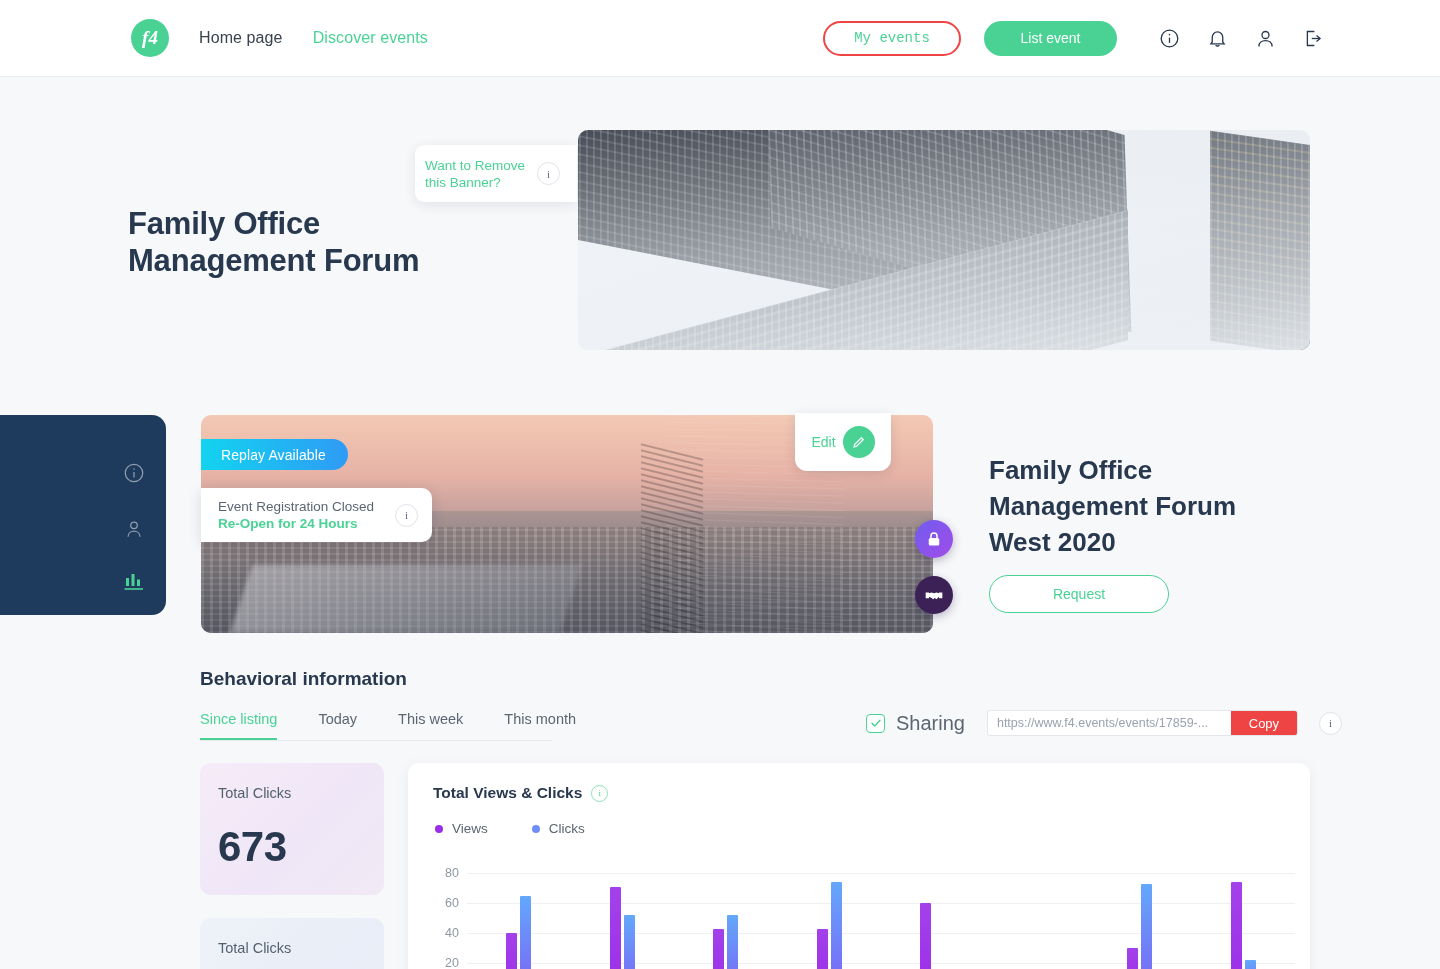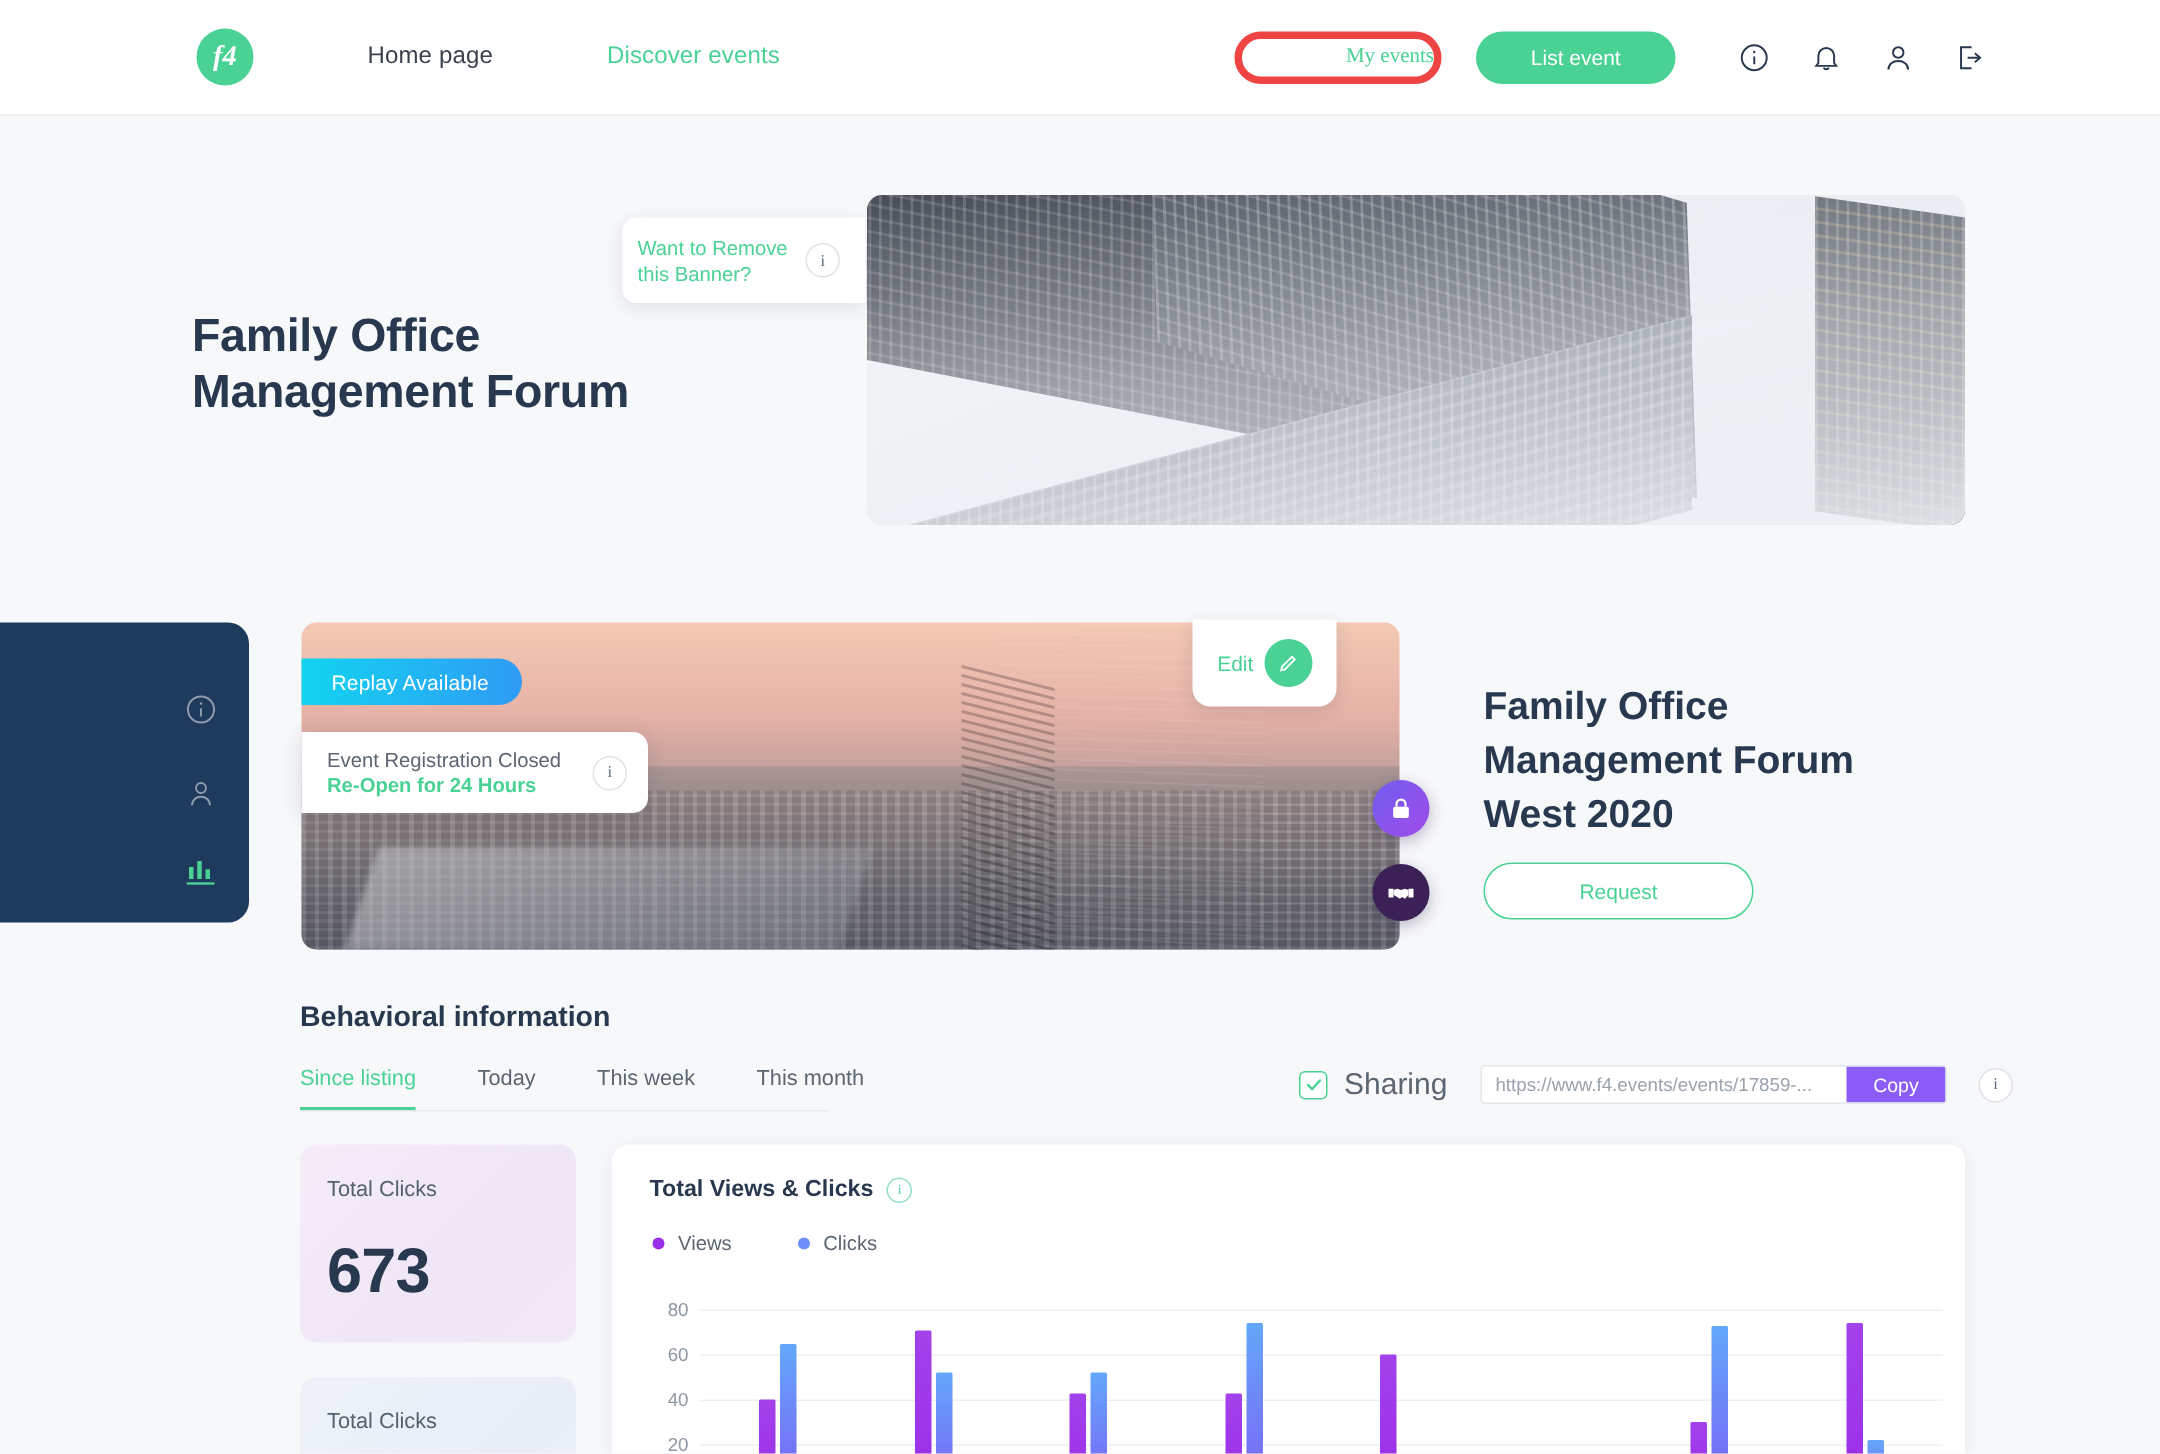--- a/index.html
+++ b/index.html
@@ -18,27 +18,27 @@
     box-shadow: 0 1px 0 rgba(0,0,0,0.05);
     z-index: 40;
   }
   .logo {
     width: 38px; height: 38px; border-radius: 50%;
     background: #4ad295; margin-left: 131px;
     display: flex; align-items: center; justify-content: center;
     color: #fff; font-style: italic; font-weight: bold; font-size: 19px;
     font-family: "Liberation Serif", serif;
   }
-  .nav-link { font-size: 16px; color: #39424e; margin-left: 76px; letter-spacing: .1px; cursor: pointer; }
+  .nav-link { font-size: 16px; color: #39424e; margin-left: 30px; letter-spacing: .1px; cursor: pointer; }
   .nav-link.accent { color: #4ad295; }
   .header-right { margin-left: auto; display: flex; align-items: center; margin-right: 116px; }
   .btn-outline {
     width: 138px; height: 35px; border-radius: 18px;
-    border: 5px solid #ef4444; background: #fff; color: #4ad295;
-    font-size: 14px; cursor: pointer; font-family: Liberation Serif, serif; text-align: right;
+    border: 2px solid #ef4444; background: #fff; color: #4ad295;
+    font-size: 14px; cursor: pointer; font-family: Liberation Mono, monospace;
   }
   .btn-solid {
     width: 133px; height: 35px; border-radius: 18px; border: none;
     background: #4ad295; color: #fff; font-size: 14px; margin-left: 23px;
     cursor: pointer; font-family: inherit;
   }
   .hicon { margin-left: 27px; display: flex; align-items: center; justify-content: center; cursor: pointer; }
   .hicon:first-of-type { margin-left: 42px; }
 
   
@@ -209,21 +209,21 @@
   .share-label { font-size: 20px; color: #5b6672; margin-left: 11px; }
   .url-wrap {
     margin-left: 22px; width: 311px; height: 26px; display: flex;
     border: 1px solid #e3e6ea; border-radius: 3px; overflow: hidden; background: #fff;
   }
   .url-text {
     flex: 1; font-size: 12.5px; color: #9aa3ad; display: flex; align-items: center;
     padding-left: 9px; white-space: nowrap; overflow: hidden;
   }
   .copy-btn {
-    width: 66px; background: #8b5cf6; color: #fff; border: none; font-size: 13px;
+    width: 66px; background: #ef4444; color: #fff; border: none; font-size: 13px;
     cursor: pointer; font-family: inherit;
   }
   .share-i { margin-left: 21px; }
 
   
   .stat-card {
     position: absolute; left: 200px; width: 184px; border-radius: 11px; padding: 22px 0 0 18px;
   }
   .stat-views { top: 763px; height: 132px; background: linear-gradient(135deg,#f6ecf8 0%,#efe6f7 55%,#f2e9f6 100%); }
   .stat-clicks { top: 918px; height: 132px; background: linear-gradient(135deg,#eef2f8 0%,#e8edf7 60%,#eef1f8 100%); }

